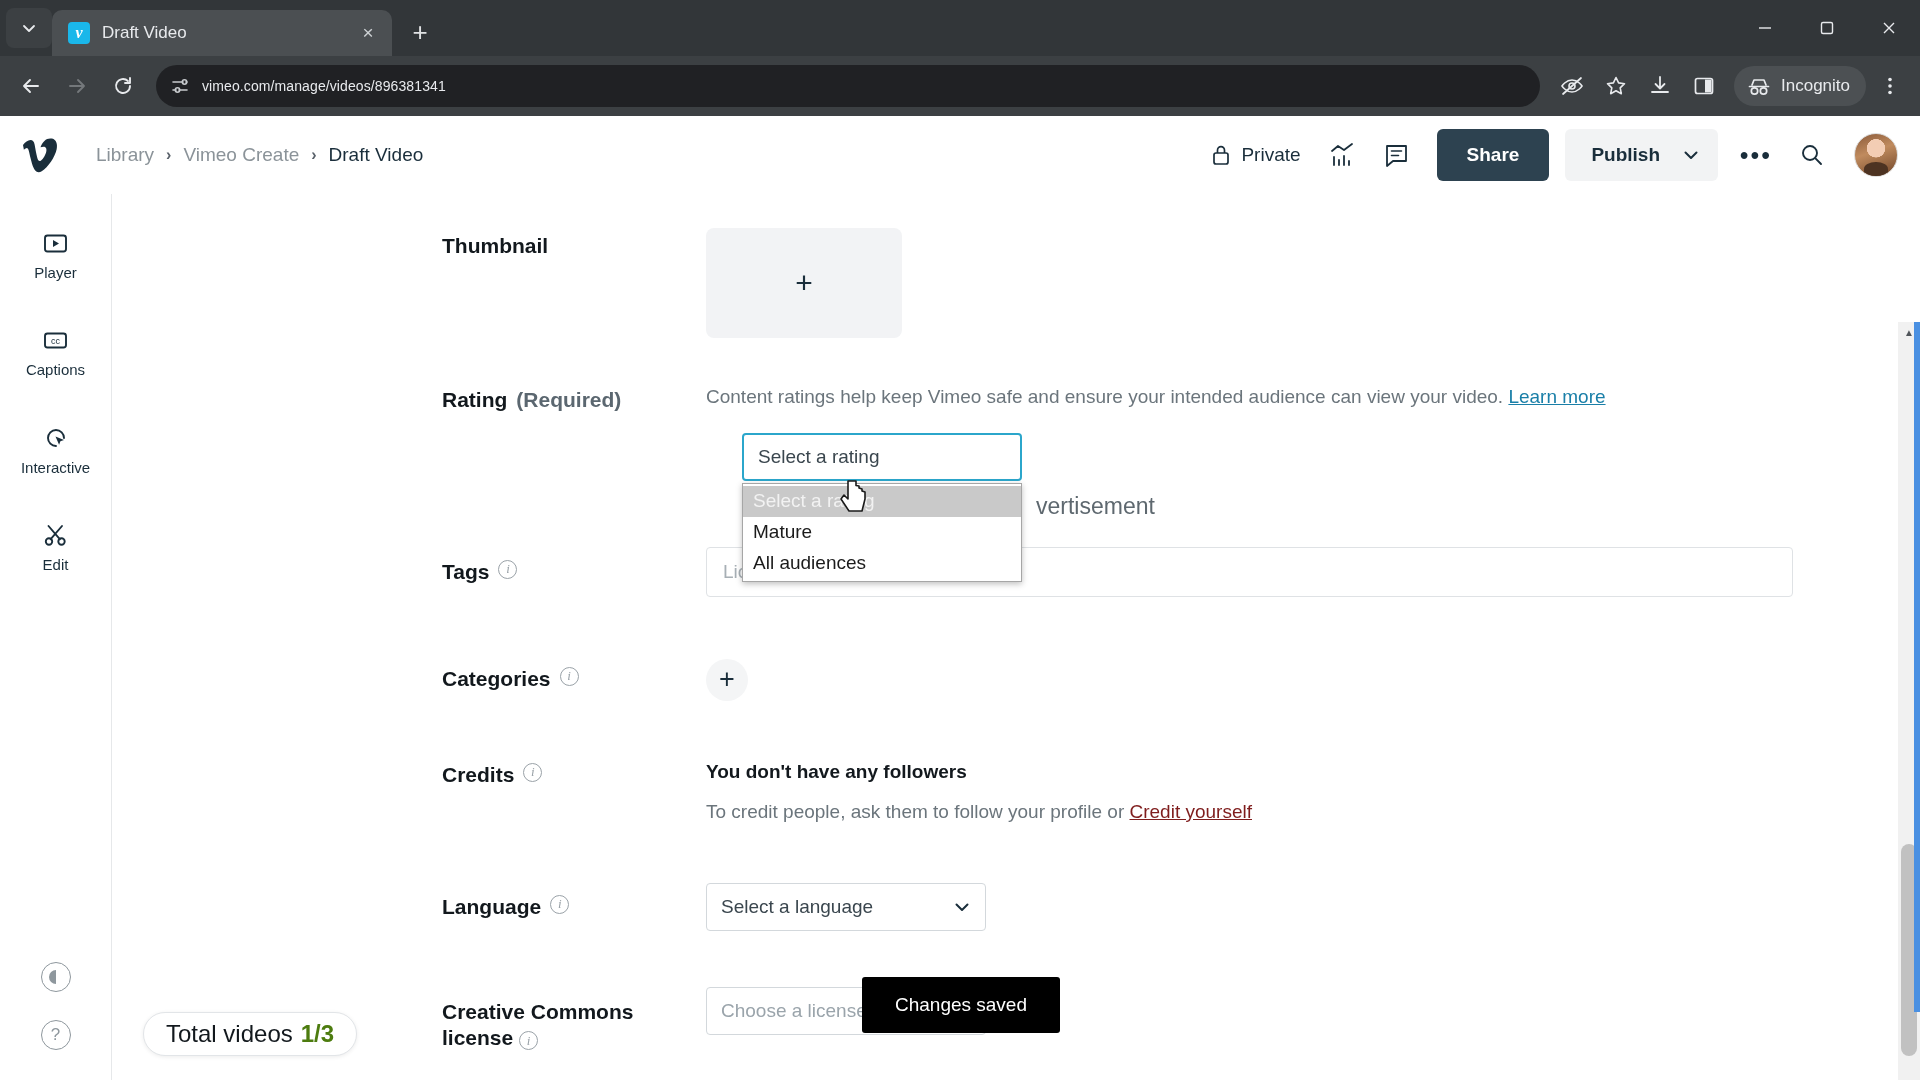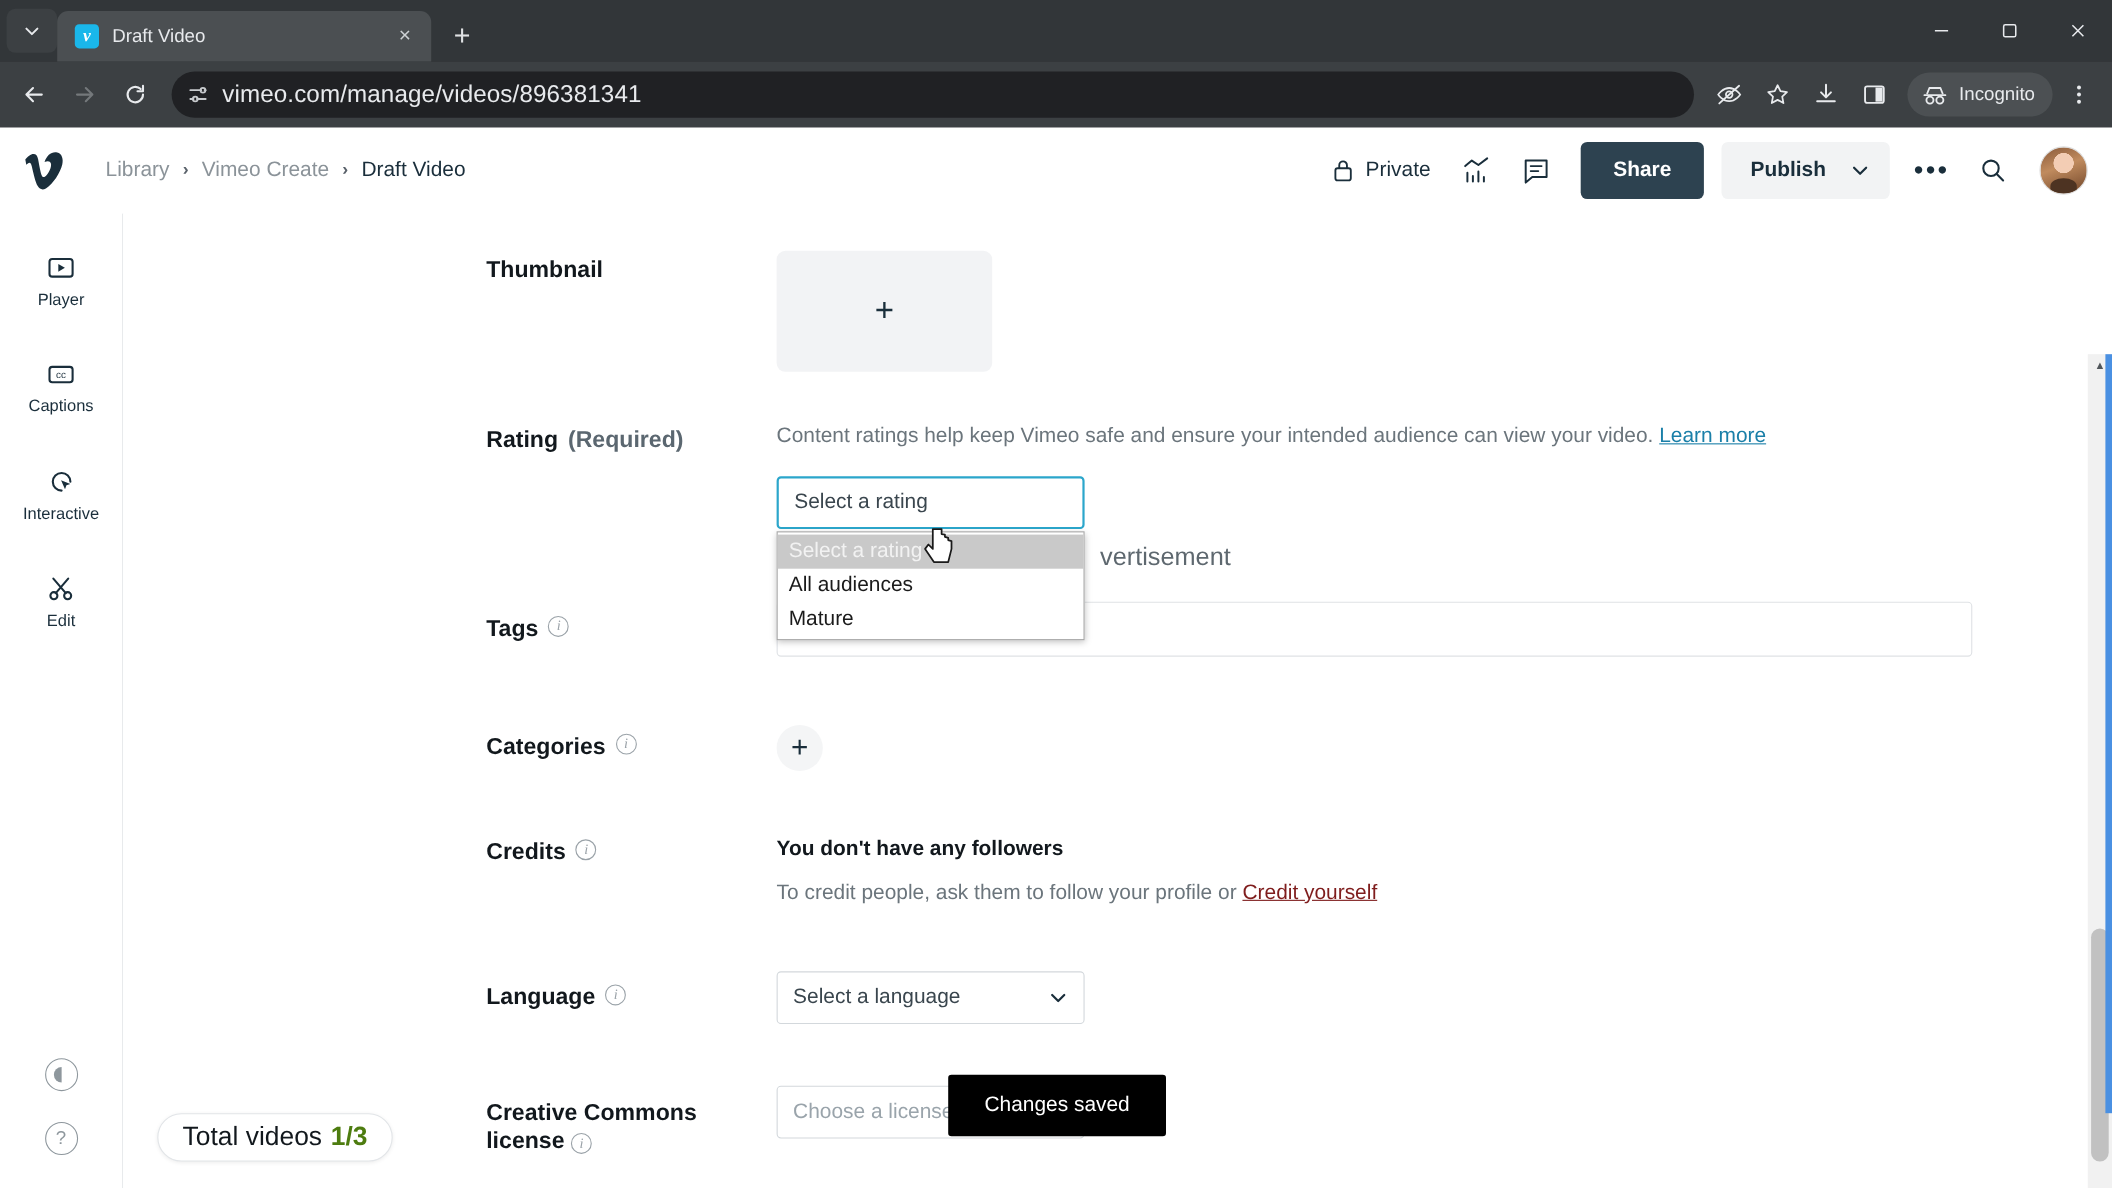--- a/index.html
+++ b/index.html
@@ -49,21 +49,21 @@
     height: 60px; background: #3c4043; display: flex; align-items: center;
     padding: 0 10px; gap: 4px;
   }
   .nav-btn { width: 42px; height: 42px; border-radius: 50%; display: flex;
     align-items: center; justify-content: center; color: #e8eaed; cursor: pointer; }
   .nav-btn.disabled { color: #74787b; }
   .omnibox {
     flex: 1; height: 42px; background: #202124; border-radius: 21px; margin: 0 8px;
     display: flex; align-items: center; padding: 0 14px; gap: 12px; cursor: text;
   }
-  .omnibox-text { color: #e8eaed; font-size: 22px; letter-spacing: .1px; }
+  .omnibox-text { color: #e8eaed; font-size: 14px; letter-spacing: .1px; }
   .tb-icon { width: 40px; height: 40px; border-radius: 50%; display: flex;
     align-items: center; justify-content: center; color: #e8eaed; cursor: pointer; }
   .incognito-pill {
     height: 40px; border-radius: 20px; background: #4c5053; display: flex;
     align-items: center; gap: 9px; padding: 0 16px 0 12px; margin-left: 6px; cursor: pointer;
   }
   .incognito-pill span { color: #e8eaed; font-size: 17px; }
 
   
   .viewport { position: relative; width: 1920px; height: 964px; background: #fff; overflow: hidden; }
@@ -429,29 +429,29 @@
           <div class="row" style="margin-bottom:36px;">
             <div class="row-label" style="top:4px;">
               <span>Rating</span>
               <span class="req">(Required)</span>
             </div>
             <div class="row-field">
               <div class="help-text" style="margin-bottom:22px;">
                 <span>Content ratings help keep Vimeo safe and ensure your intended audience can view your video.</span>
                 <span class="link">Learn more</span>
               </div>
-              <div style="position:relative;">
+              <div style="position:relative;margin-left:36px;">
                 <div class="select-box focused">
                   <span class="ph">Select a rating</span>
                 </div>
                 <div class="hidden-text" style="position:absolute; left:294px; top:60px;">vertisement</div>
                 <div class="dropdown-list" style="left:0; top:50px;">
                   <div class="dd-opt selected">Select a rating</div>
+                  <div class="dd-opt">Mature</div>
                   <div class="dd-opt">All audiences</div>
-                  <div class="dd-opt">Mature</div>
                 </div>
               </div>
             </div>
           </div>
 
           <div class="row" style="margin-bottom:62px; margin-top:66px;">
             <div class="row-label" style="top:13px;">
               <span>Tags</span>
               <span class="info-i">i</span>
             </div>

